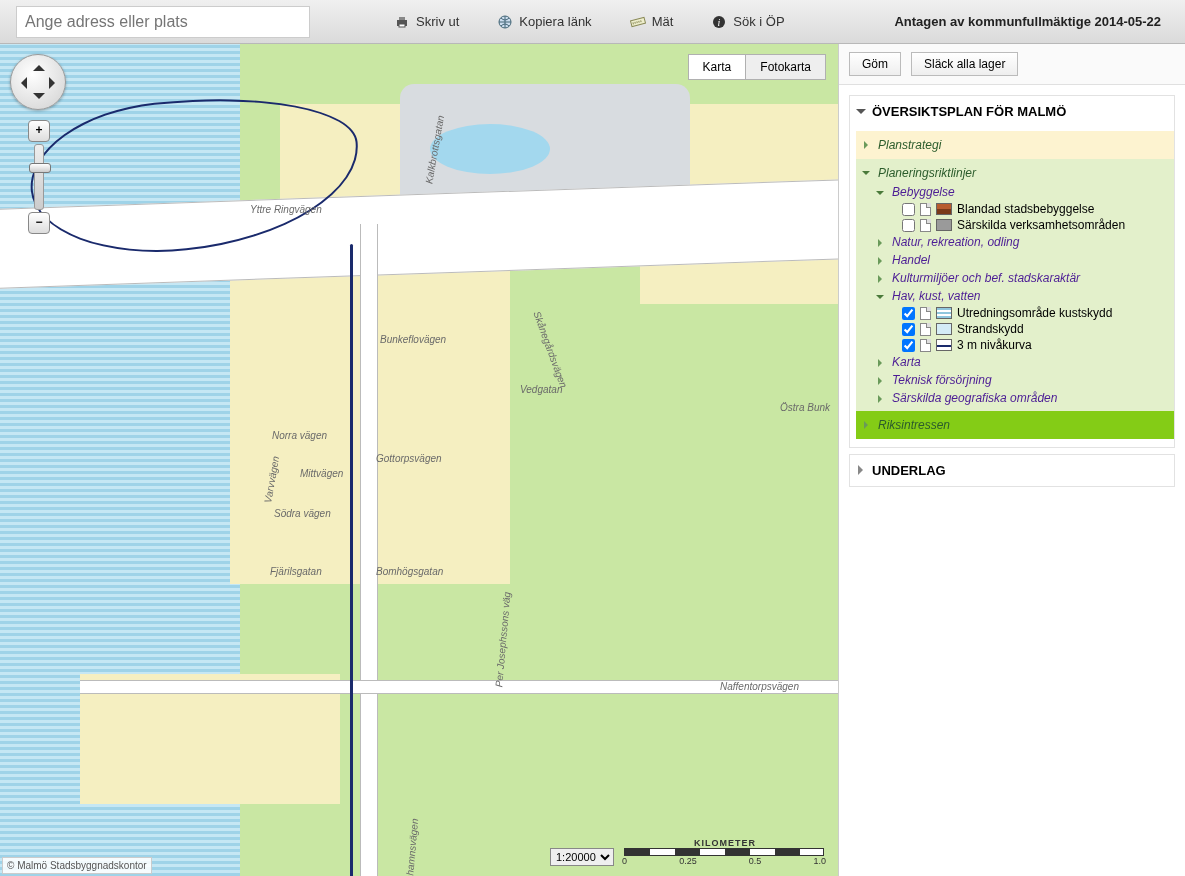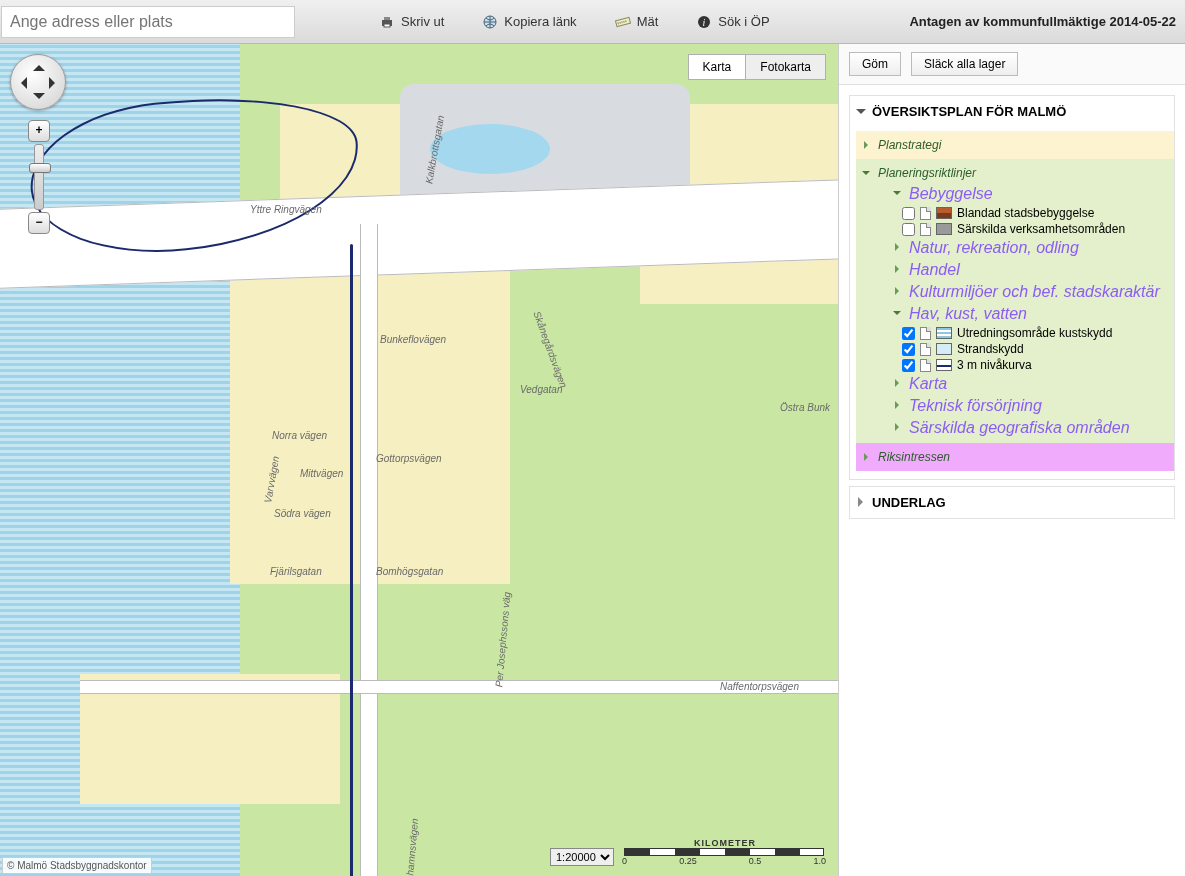--- a/index.html
+++ b/index.html
@@ -1,19 +1,19 @@
 <!DOCTYPE html>
 <html><head>
   <meta charset="utf-8">
   <style>
     * { box-sizing: border-box; margin: 0; padding: 0; }
     html, body { width: 1185px; height: 876px; font-family: Verdana, Arial, sans-serif; font-size: 12px; overflow: hidden; }
     
     
-    .toolbar { height: 44px; background: linear-gradient(#f0f0f0, #dadada); border-bottom: 1px solid #b8b8b8; display: flex; align-items: center; padding: 0 1px; gap: 10px; }
+    .toolbar { height: 44px; background: linear-gradient(#f0f0f0, #dadada); border-bottom: 1px solid #b8b8b8; display: flex; align-items: center; padding: 0 16px; gap: 10px; }
     .search-input { width: 294px; height: 32px; font-size: 16px; color: #888; padding: 4px 8px; border: 1px solid #ccc; background: #fff; }
     .toolbar-spacer { flex: 0 0 50px; }
     .toolbar-item { display: flex; align-items: center; gap: 6px; padding: 0 14px; cursor: pointer; font-size: 13px; color: #333; }
     .toolbar-item .ticon { width: 16px; height: 16px; display: inline-flex; align-items: center; justify-content: center; }
     .toolbar-title { font-weight: bold; margin-left: auto; font-size: 13px; color: #222; padding-right: 8px; }
     
     
     .main { position: relative; height: 832px; display: flex; }
     .map { position: relative; width: 838px; height: 832px; background: #fff; overflow: hidden; }
     
@@ -74,23 +74,23 @@
     .tree-head::before { content: ''; position: absolute; left: 6px; top: 11px; width: 0; height: 0; border: 5px solid transparent; }
     .tree-head.open::before { border-top-color: #555; top: 13px; }
     .tree-head.closed::before { border-left-color: #888; left: 8px; top: 10px; }
     
     .sub { padding: 4px 0 8px 6px; }
     .cat { padding: 3px 4px 3px 22px; font-style: italic; color: #2c5c2c; position: relative; cursor: pointer; font-size: 12px; }
     .cat::before { content: ''; position: absolute; left: 8px; top: 6px; width: 0; height: 0; border: 4px solid transparent; border-left-color: #6a9a5a; }
     .cat.open::before { border-left-color: transparent; border-top-color: #4a7a3a; top: 8px; left: 6px; }
     .cat-block { background: #e3f0cb; margin: 0; padding: 4px 0; }
     .cat-block.yellow { background: #fdf3d0; }
-    .cat-block.orange { background: #f0abfc; }
-    
-    .subcat { padding: 2px 4px 2px 36px; font-style: italic; color: #8b5cf6; position: relative; font-size: 16px; cursor: pointer; margin-left: 17px; }
+    .cat-block.orange { background: #84cc16; }
+    
+    .subcat { padding: 2px 4px 2px 36px; font-style: italic; color: #4c1d95; position: relative; font-size: 12px; cursor: pointer; }
     .subcat::before { content: ''; position: absolute; left: 22px; top: 6px; width: 0; height: 0; border: 4px solid transparent; border-left-color: #6a9a5a; }
     .subcat.open::before { border-left-color: transparent; border-top-color: #4a7a3a; top: 8px; left: 20px; }
     
     .layer { display: flex; align-items: center; gap: 5px; padding: 1px 12px 1px 46px; font-size: 12px; }
     .layer input[type=checkbox] { width: 13px; height: 13px; }
     .doc-icon { width: 11px; height: 13px; border: 1px solid #888; background: #fff; position: relative; }
     .doc-icon::after { content: ''; position: absolute; right: -1px; top: -1px; width: 4px; height: 4px; background: #ddd; border-left: 1px solid #888; border-bottom: 1px solid #888; }
     .sw { width: 16px; height: 12px; border: 1px solid #666; }
     .sw.orange { background: linear-gradient(#b85c2e 50%, #7a3a1a 50%); }
     .sw.grey { background: #9a9a9a; }

